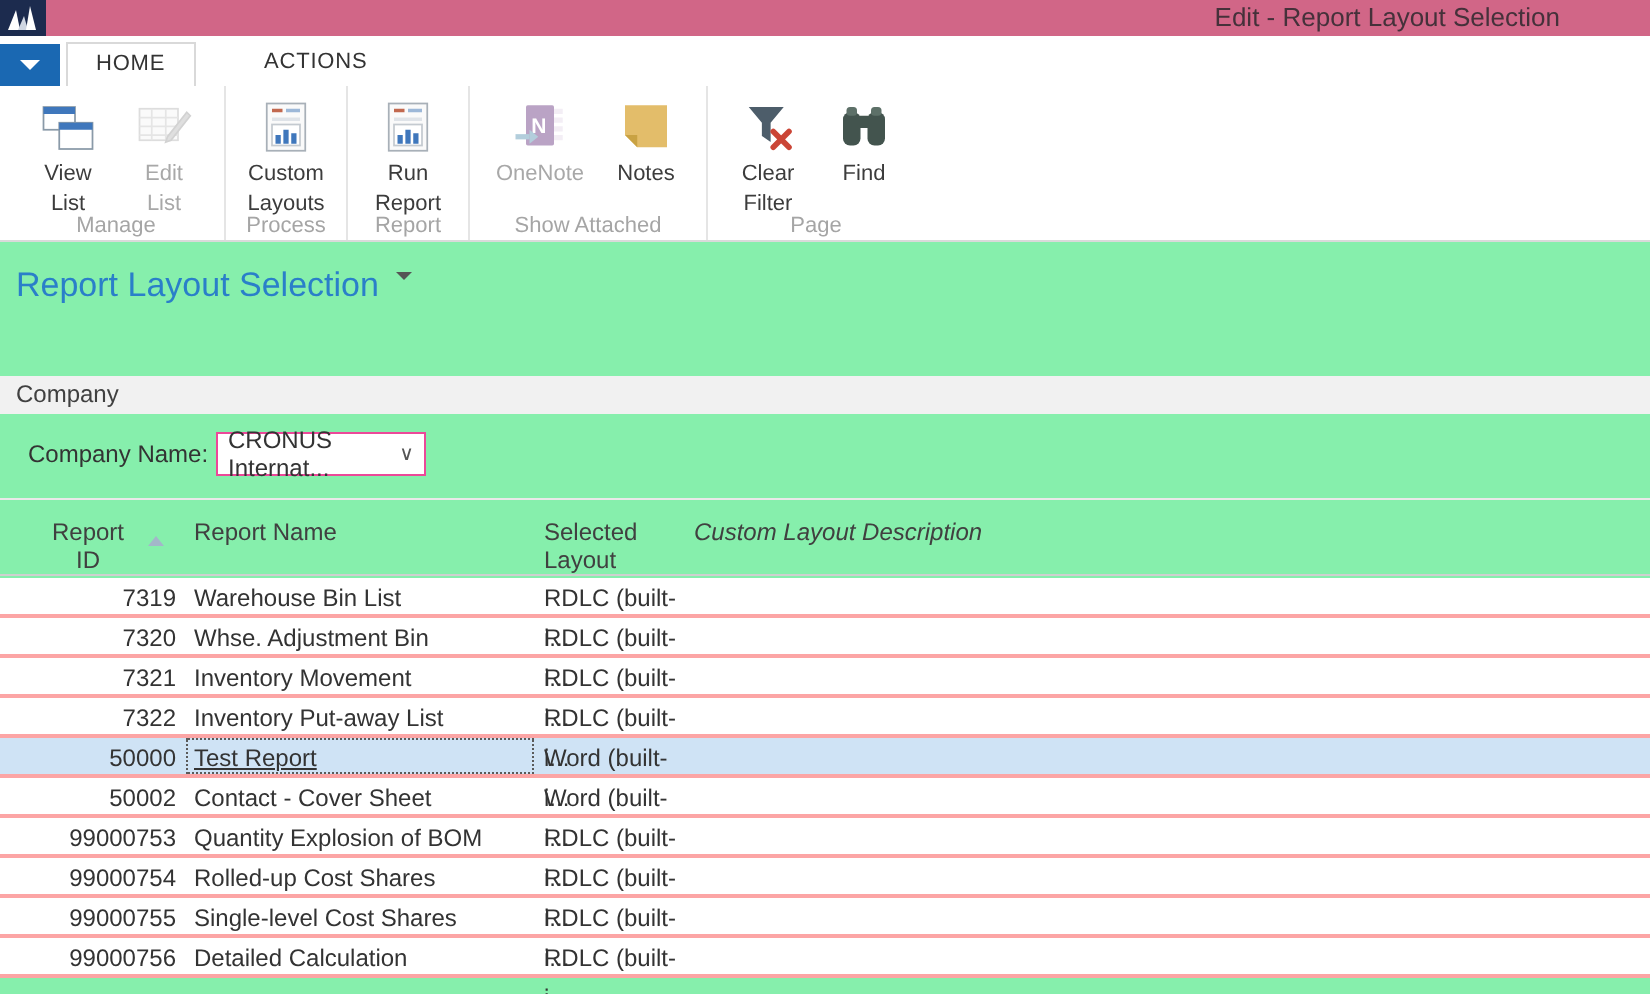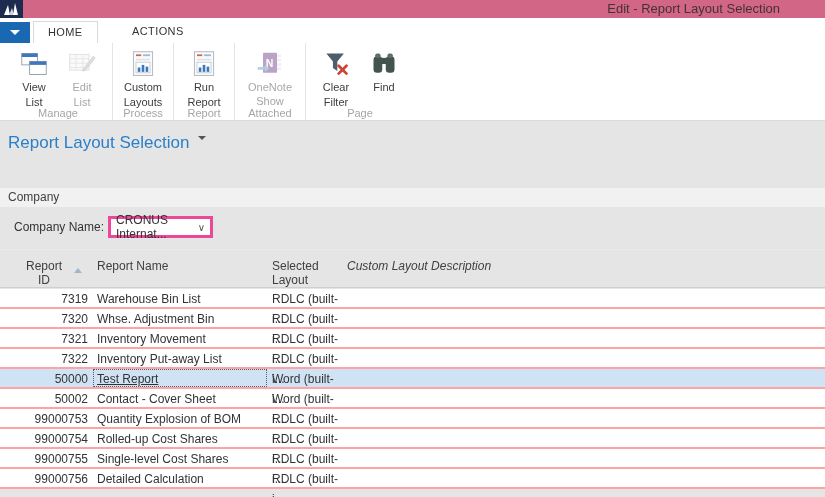--- a/index.html
+++ b/index.html
@@ -1,18 +1,18 @@
 <!DOCTYPE html>
 <html><head>
 <meta charset="utf-8">
 <style>
   * { margin:0; padding:0; box-sizing:border-box; }
   html,body { width:825px; height:497px; overflow:hidden; background:#fff;
               font-family:"Liberation Sans", sans-serif; color:#333; }
-  .window { position:relative; width:825px; height:497px; background:#e5e5e5; }
+  .window { position:relative; width:825px; height:497px; background:#86efac; }
 
   
   .titlebar { position:absolute; left:0; top:0; width:825px; height:18px; background:#d16687; }
   .title-text { position:absolute; right:45px; top:1px; font-size:13px; color:#45313a; }
   .app-icon { position:absolute; left:0; top:0; width:23px; height:18px; background:#1c2b4e;
               display:flex; align-items:center; justify-content:center; }
 
   
   .tab-row { position:absolute; left:0; top:18px; width:825px; height:25px; background:#fff; }
   .menu-btn { position:absolute; left:0; top:4px; width:30px; height:21px; background:#1a68b2;
@@ -44,21 +44,21 @@
   .page-title-row { position:absolute; left:8px; top:133px; display:flex; align-items:flex-start; }
   .page-title { font-size:17px; color:#2a7fc9; }
   .caret { width:0; height:0; border-left:4px solid transparent; border-right:4px solid transparent;
            border-top:4px solid #555; margin-left:9px; margin-top:3px; }
 
   
   .section-header { position:absolute; left:0; top:188px; width:825px; height:19px; background:#f1f1f1;
                     font-size:12px; color:#404040; line-height:19px; padding-left:8px; }
   .company-label { position:absolute; left:14px; top:220px; font-size:12px; color:#333; }
   .company-select { position:absolute; left:108px; top:216px; width:105px; height:22px;
-                    border:3px solid #ec4899; background:#fff; display:flex; align-items:center;
+                    border:1px solid #ec4899; background:#fff; display:flex; align-items:center;
                     font-size:12px; color:#333; padding-left:5px; cursor:pointer; }
   .company-select .chev { margin-left:auto; margin-right:5px; font-size:10px; color:#555; }
 
   .hdiv { position:absolute; left:0; top:249px; width:825px; height:1px; background:#e9e9e9; }
 
   
   .grid-header { position:absolute; left:0; top:253px; width:825px; height:35px;
                  border-bottom:1px solid #cfcfcf; font-size:12px; color:#404040; }
   .gh { position:absolute; top:6px; line-height:14px; }
   .gh-id { left:0; width:88px; text-align:center; }
@@ -185,20 +185,30 @@
             <rect x="24" y="15" width="5" height="3" fill="#e9d8f2"></rect>
               <rect x="24" y="20" width="5" height="3" fill="#e9d8f2"></rect>
             <text x="11" y="19" font-family="'Liberation Sans',sans-serif" font-size="12" font-weight="bold" fill="#fff">N</text>
             <path d="M2 21h8" stroke="#3d9bc8" stroke-width="3"></path>
             <polygon points="10,17 15,21 10,25" fill="#3d9bc8"></polygon>
           </svg>
           </span>
         <span class="lbl">OneNote</span>
         <span class="lbl"></span>
       </div>
+      <div class="rbtn">
+        <span class="icon">
+          <svg width="28" height="28" viewBox="0 0 32 32">
+            <polygon points="4,3 28,3 28,27 11,27 4,20" fill="#e3bd6a"></polygon>
+            <polygon points="4,20 11,27 11,20" fill="#c9a243"></polygon>
+          </svg>
+          </span>
+        <span class="lbl">Notes</span>
+        <span class="lbl"></span>
+      </div>
       <div class="rgroup-label">Show Attached</div>
     </div>
 
     <div class="rgroup">
       <div class="rbtn">
         <span class="icon">
           <svg width="28" height="28" viewBox="0 0 32 32">
             <polygon points="5,4 25,4 17.5,13 17.5,24 12.5,20.5 12.5,13" fill="#4d5d6a"></polygon>
             <g stroke="#cb4536" stroke-width="3.2" stroke-linecap="round">
               <path d="M19 18 L28 27"></path>

